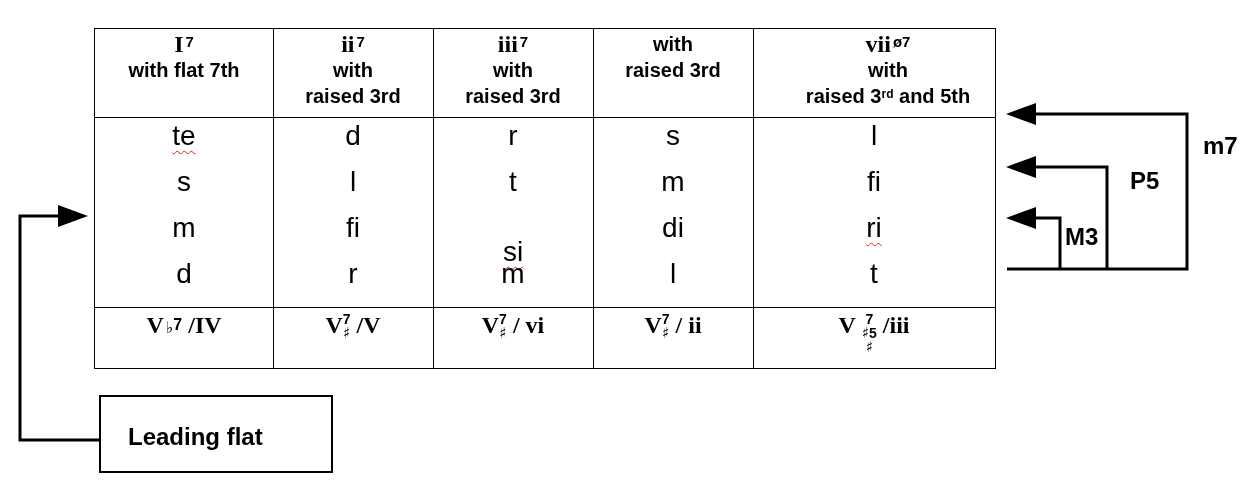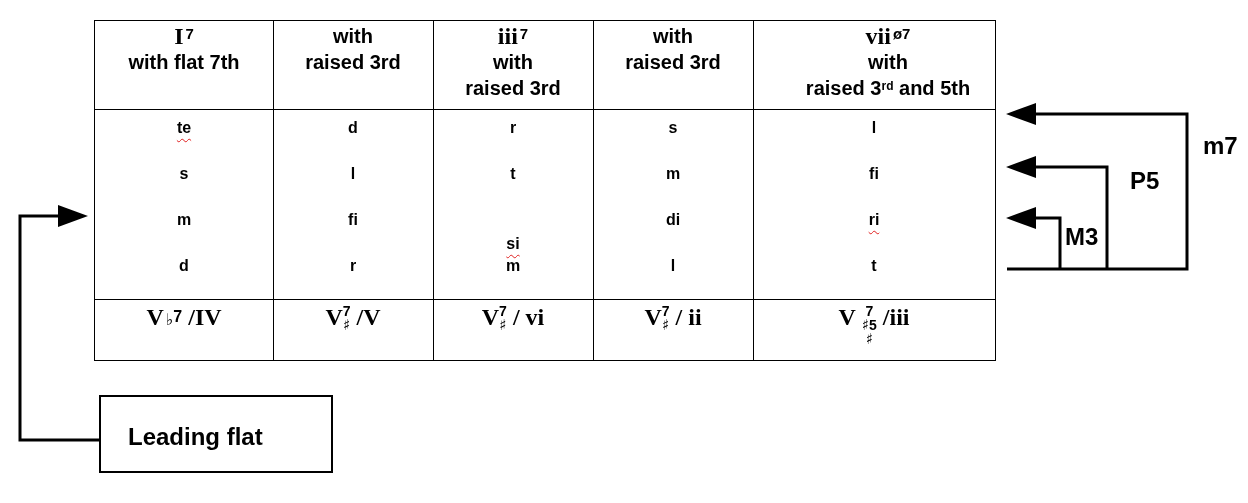--- a/index.html
+++ b/index.html
@@ -1,27 +1,27 @@
 <!DOCTYPE html>
 <html><head>
 <meta charset="utf-8">
 <style>
   html, body { margin:0; padding:0; background:#ffffff; }
   body { width:1248px; height:503px; position:relative; overflow:hidden;
          font-family:"Liberation Sans", sans-serif; color:#000; }
-  .tbl { position:absolute; left:94px; top:20px; width:902px; height:341px;
+  .tbl { position:absolute; left:94px; top:28px; width:902px; height:341px;
          border:1px solid #000; box-sizing:border-box; }
   .col { position:absolute; top:0; bottom:0; border-right:1px solid #000; }
   .hline { position:absolute; left:0; right:0; height:0; border-top:1px solid #000; }
   .cell { position:absolute; text-align:center; }
   .hdr .rn { font-family:"Liberation Serif", serif; font-weight:bold; font-size:24px; line-height:26px; }
   .hdr .rn sup { font-family:"Liberation Sans", sans-serif; font-size:15px; vertical-align:top; position:relative; top:-2px; margin-left:2px; }
   .hdr .desc { font-weight:bold; font-size:20px; line-height:26px; }
   .hdr .desc sup { font-size:12px; vertical-align:top; position:relative; top:-2px; }
-  .syl { position:absolute; font-weight:bold; font-size:16px; line-height:28px; text-align:center; width:100%; }
+  .syl { position:absolute; font-weight:normal; font-size:28px; line-height:28px; text-align:center; width:100%; }
   .wavy { text-decoration:underline wavy #e02020; text-decoration-thickness:1px; text-underline-offset:5px; }
   .rom { font-family:"Liberation Serif", serif; font-weight:bold; font-size:24px; line-height:26px; white-space:nowrap; }
   .fig { display:inline-block; position:relative; font-family:"Liberation Sans", sans-serif; font-size:14px; line-height:14px; vertical-align:top; }
   .sharp { font-family:"DejaVu Sans", sans-serif; font-weight:normal; font-size:15px; }
   .lbl { position:absolute; font-weight:bold; font-size:24px; }
   .lt-box { position:absolute; left:99px; top:395px; width:234px; height:78px; border:2px solid #000; box-sizing:border-box; }
   .lt-box span { position:absolute; left:27px; top:26px; font-weight:bold; font-size:24px; }
 </style>
 </head>
 <body>
@@ -32,20 +32,21 @@
   <div class="col" style="left:338px;width:160px;"></div>
   <div class="col" style="left:498px;width:160px;"></div>
   <div class="hline" style="top:88px;"></div>
   <div class="hline" style="top:278px;"></div>
 
   <div class="cell hdr" style="left:0;width:178px;top:2px;">
     <div class="rn"><span>I</span><sup>7</sup></div>
     <div class="desc">with flat 7th</div>
   </div>
   <div class="cell hdr" style="left:178px;width:160px;top:2px;">
+    <div class="rn"><span>ii</span><sup>7</sup></div>
     <div class="desc">with</div>
     <div class="desc">raised 3rd</div>
   </div>
   <div class="cell hdr" style="left:338px;width:160px;top:2px;">
     <div class="rn"><span>iii</span><sup>7</sup></div>
     <div class="desc">with</div>
     <div class="desc">raised 3rd</div>
   </div>
   <div class="cell hdr" style="left:498px;width:160px;top:2px;">
     <div class="desc">with</div>

